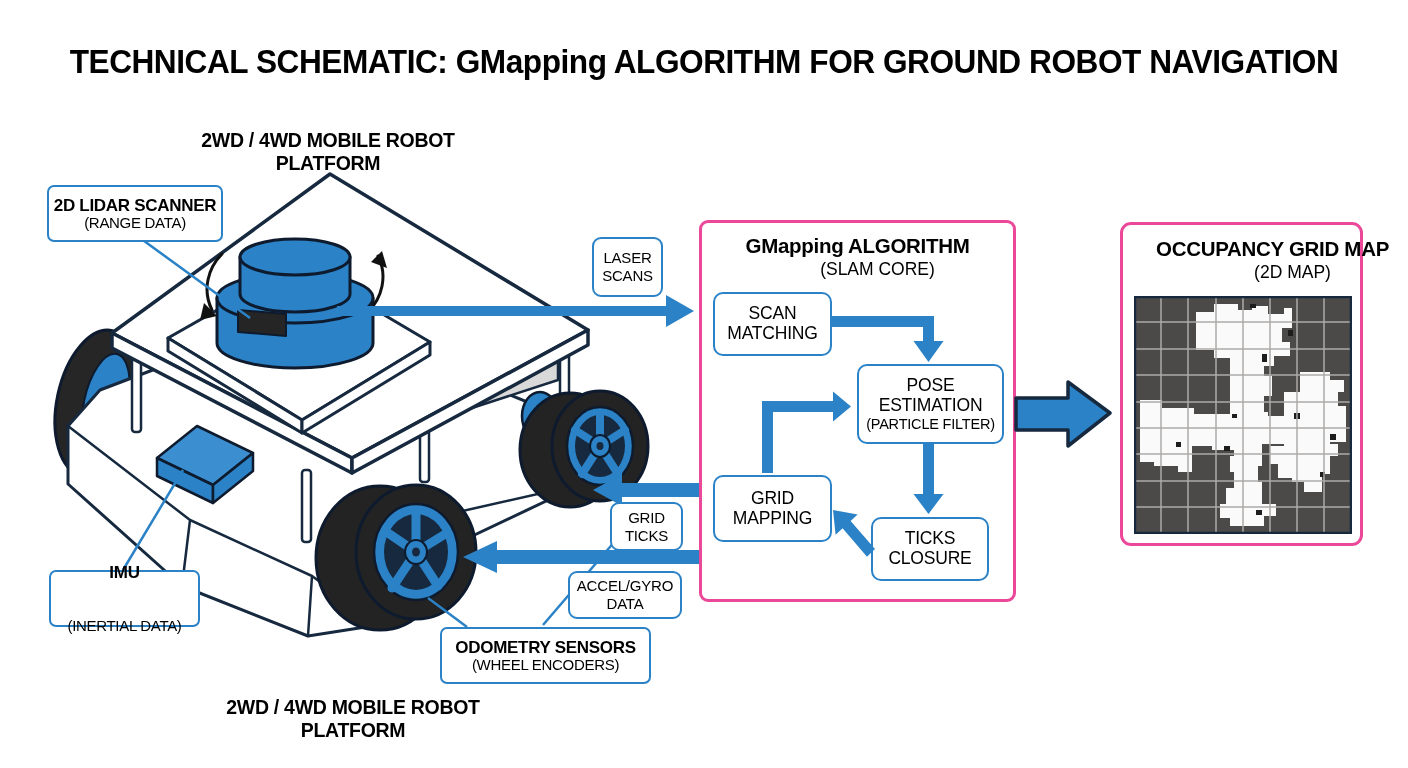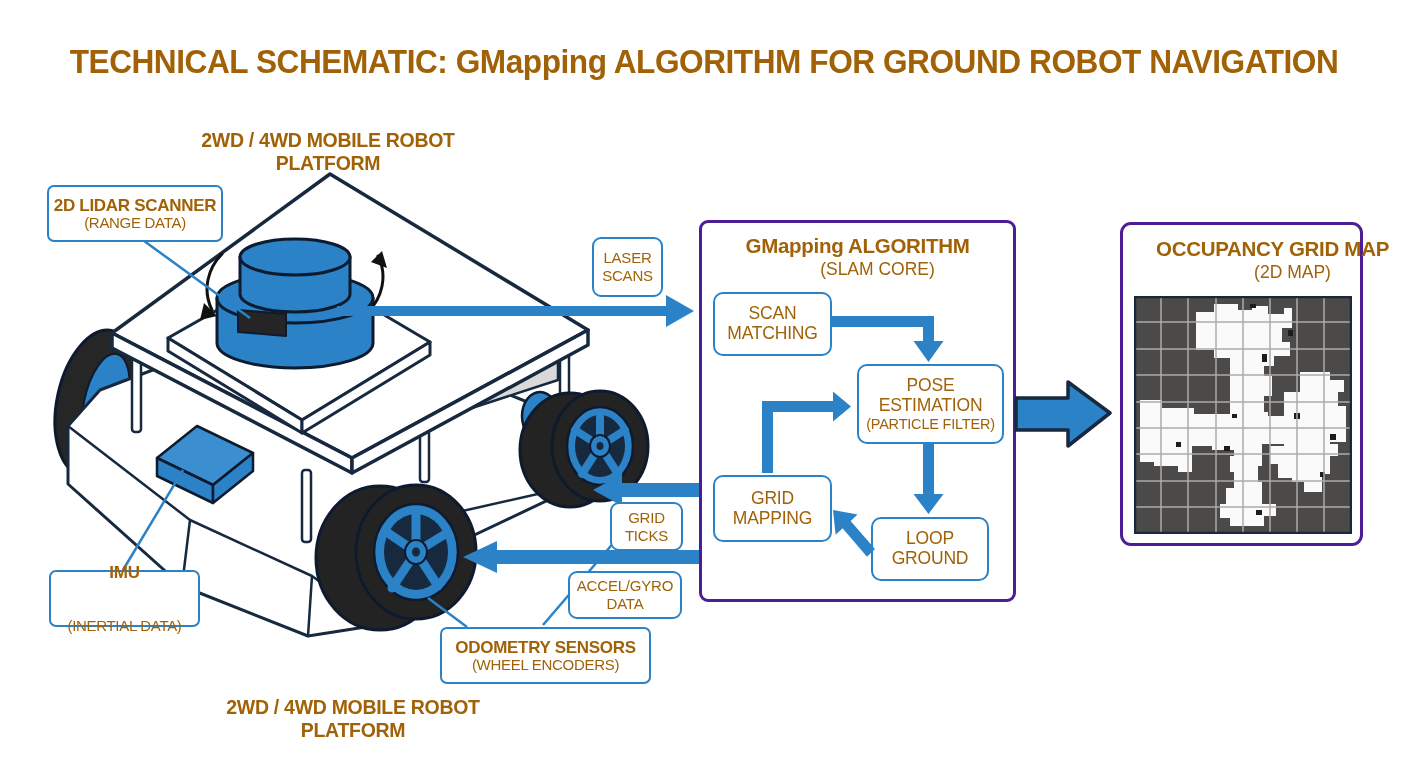--- a/index.html
+++ b/index.html
@@ -1,29 +1,29 @@
 <!DOCTYPE html>
 <html><head>
 <meta charset="utf-8">
 <style>
   html,body{margin:0;padding:0;background:#fff;}
   .canvas{position:relative;width:1408px;height:768px;background:#fff;overflow:hidden;
-          font-family:"Liberation Sans","DejaVu Sans",sans-serif;color:#a16207;}
+          font-family:"Liberation Sans","DejaVu Sans",sans-serif;color:#000000;}
   .abs{position:absolute;}
   .title{left:0;top:42px;width:1408px;text-align:center;font-size:34px;font-weight:bold;
          letter-spacing:-0.5px;transform:scaleX(0.93);}
   .plat-label{font-size:19.5px;font-weight:bold;letter-spacing:-0.3px;text-align:center;}
   .callout{background:#fff;border:2.5px solid #2b82c6;border-radius:7px;display:flex;
            flex-direction:column;align-items:center;justify-content:center;line-height:1.12;z-index:5;}
   .callout .c1{font-size:17px;font-weight:bold;letter-spacing:-0.3px;}
   .callout .c2{font-size:15px;letter-spacing:-0.3px;}
   .tag{background:#fff;border:2.5px solid #2b82c6;border-radius:9px;display:flex;align-items:center;
        justify-content:center;text-align:center;font-size:15px;line-height:1.18;letter-spacing:-0.2px;
        padding:2px;box-sizing:border-box;z-index:5;}
-  .panel{background:#fff;border:3px solid #4c1d95;border-radius:9px;box-sizing:border-box;z-index:2;}
+  .panel{background:#fff;border:3px solid #ec4899;border-radius:9px;box-sizing:border-box;z-index:2;}
   .panel-head{width:100%;text-align:center;line-height:1.2;}
   .ph1{font-size:20.5px;font-weight:bold;letter-spacing:-0.3px;}
   .ph2{font-size:17.5px;padding-left:40px;}
   .node{position:absolute;background:#fff;border:2.5px solid #2b82c6;border-radius:10px;display:flex;
         flex-direction:column;align-items:center;justify-content:center;text-align:center;
         font-size:17.5px;line-height:1.13;letter-spacing:-0.2px;box-sizing:border-box;}
   .node .sub{font-size:14.5px;}
   svg{display:block;}
   .lyr1{z-index:1;} .lyr2{z-index:3;}
 </style>
@@ -179,21 +179,21 @@
       <span>SCAN MATCHING</span>
     </div>
     <div class="node" style="left:155px;top:141px;width:147px;height:80px;">
       <span>POSE ESTIMATION</span>
       <span class="sub">(PARTICLE FILTER)</span>
     </div>
     <div class="node" style="left:11px;top:252px;width:119px;height:67px;">
       <span>GRID MAPPING</span>
     </div>
     <div class="node" style="left:169px;top:294px;width:118px;height:64px;">
-      <span>LOOP GROUND</span>
+      <span>TICKS CLOSURE</span>
     </div>
   </div>
 
   <div class="abs panel" style="left:1120px;top:222px;width:243px;height:324px;border-radius:11px;">
     <div class="panel-head" style="margin-top:12px;margin-left:31px;">
       <div class="ph1">OCCUPANCY GRID MAP</div>
       <div class="ph2">(2D MAP)</div>
     </div>
     <svg style="position:absolute;left:11px;top:71px;" width="218" height="238" viewBox="0 0 218 238">
       <rect x="0" y="0" width="218" height="238" fill="#4c4a49"></rect>

